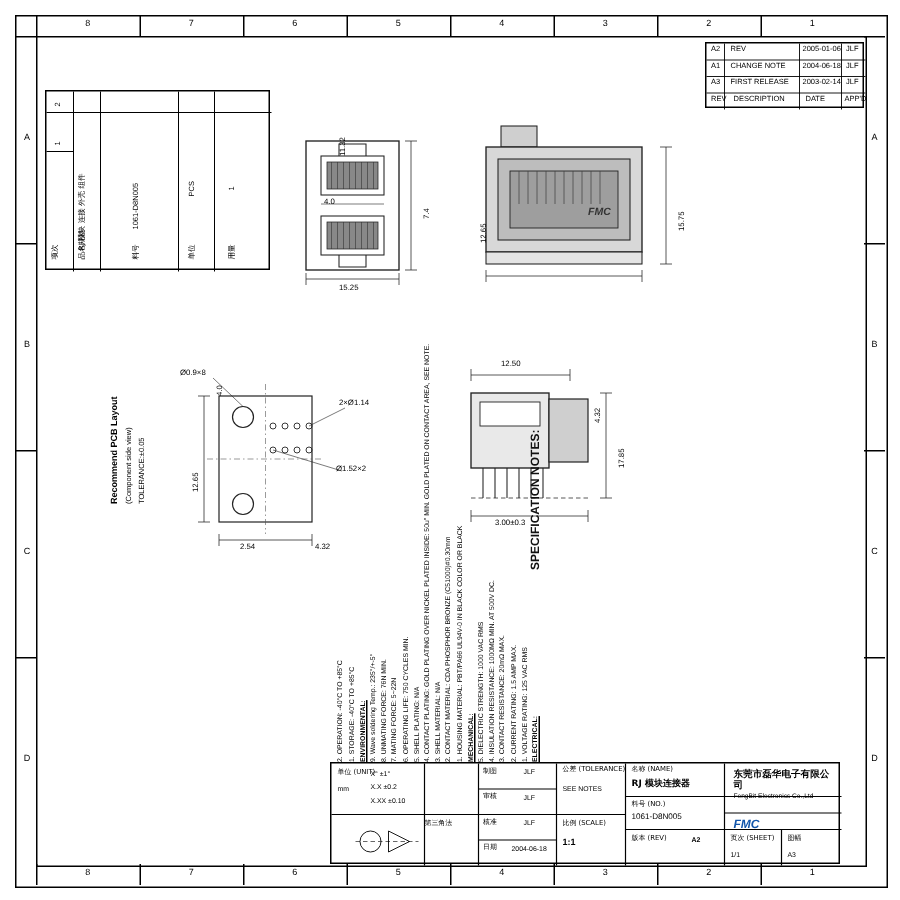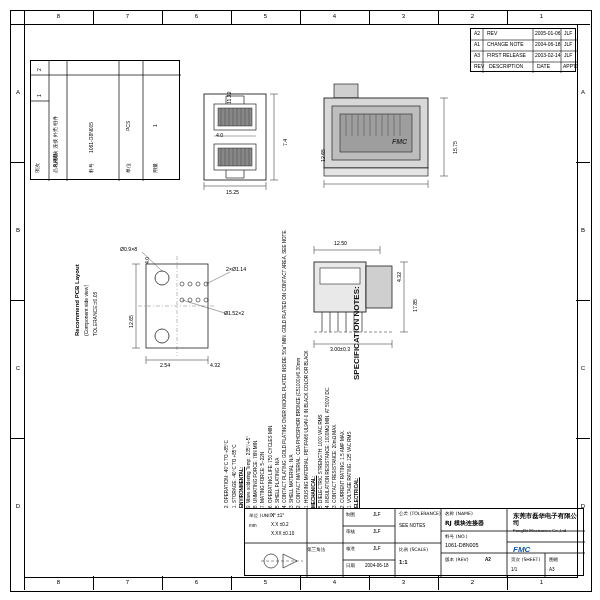--- a/index.html
+++ b/index.html
@@ -14,21 +14,21 @@
   .dim-txt{position:absolute;font-size:5.2px;color:#000;white-space:nowrap;}
   .dim-txt.v{transform-origin:0 0;transform:rotate(-90deg);}
   .cjk{font-family:"DejaVu Sans",sans-serif;}
   .rot90{transform-origin:0 0;transform:rotate(-90deg);white-space:nowrap;}
   .cell-txt{position:absolute;font-size:5px;line-height:1.05;color:#000;}
   
   #notes{position:absolute;left:236px;top:362px;width:120px;height:150px;}
   .note-col{position:absolute;top:0;font-size:4.6px;line-height:1.25;color:#000;white-space:nowrap;transform-origin:0 0;transform:rotate(-90deg);}
   #spec-title{position:absolute;left:352px;top:380px;font-size:8px;font-weight:bold;transform-origin:0 0;transform:rotate(-90deg);white-space:nowrap;}
   
-  #titleblock{position:absolute;left:244px;top:508px;width:340px;height:68px;border:1.2px solid #000;box-sizing:border-box;}
+  #titleblock{position:absolute;left:220px;top:508px;width:340px;height:68px;border:1.2px solid #000;box-sizing:border-box;}
   .tb-txt{position:absolute;font-size:4.6px;line-height:1.1;color:#000;}
   .tb-txt.b{font-weight:bold;}
   
   #revtable{position:absolute;left:470px;top:28px;width:106px;height:44px;border:1px solid #000;box-sizing:border-box;}
   
   #partstable{position:absolute;left:30px;top:60px;width:150px;height:120px;border:1px solid #000;box-sizing:border-box;}
   .lbl{position:absolute;font-size:5px;color:#000;white-space:nowrap;}
   .lbl.r{transform-origin:0 0;transform:rotate(-90deg);}
   svg{position:absolute;left:0;top:0;overflow:visible;}
   .logo{position:absolute;font-weight:bold;font-style:italic;}

